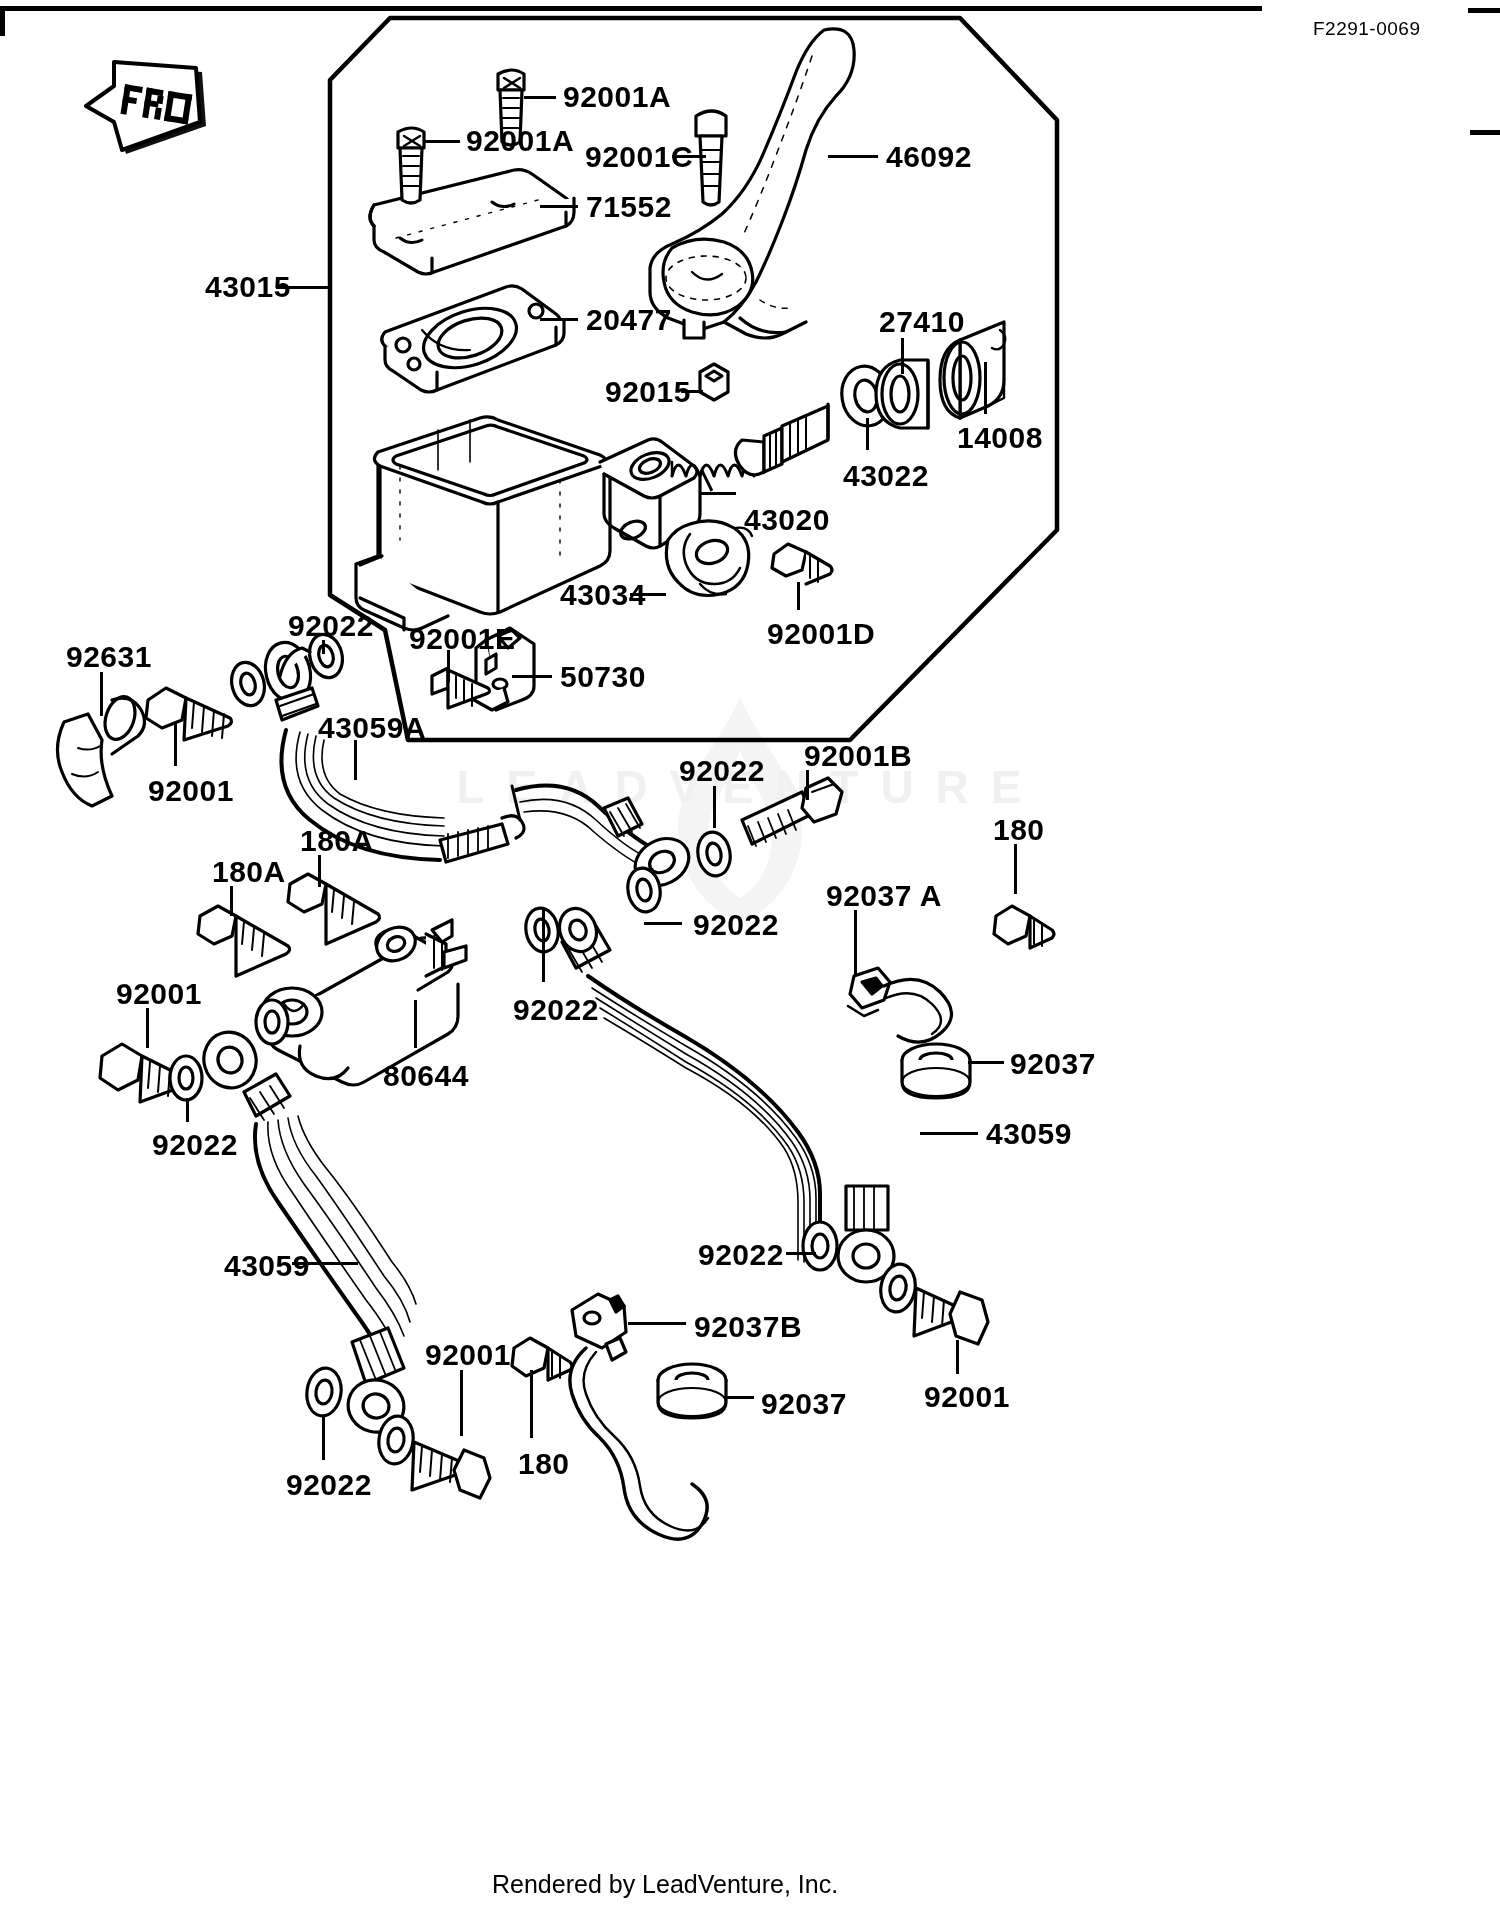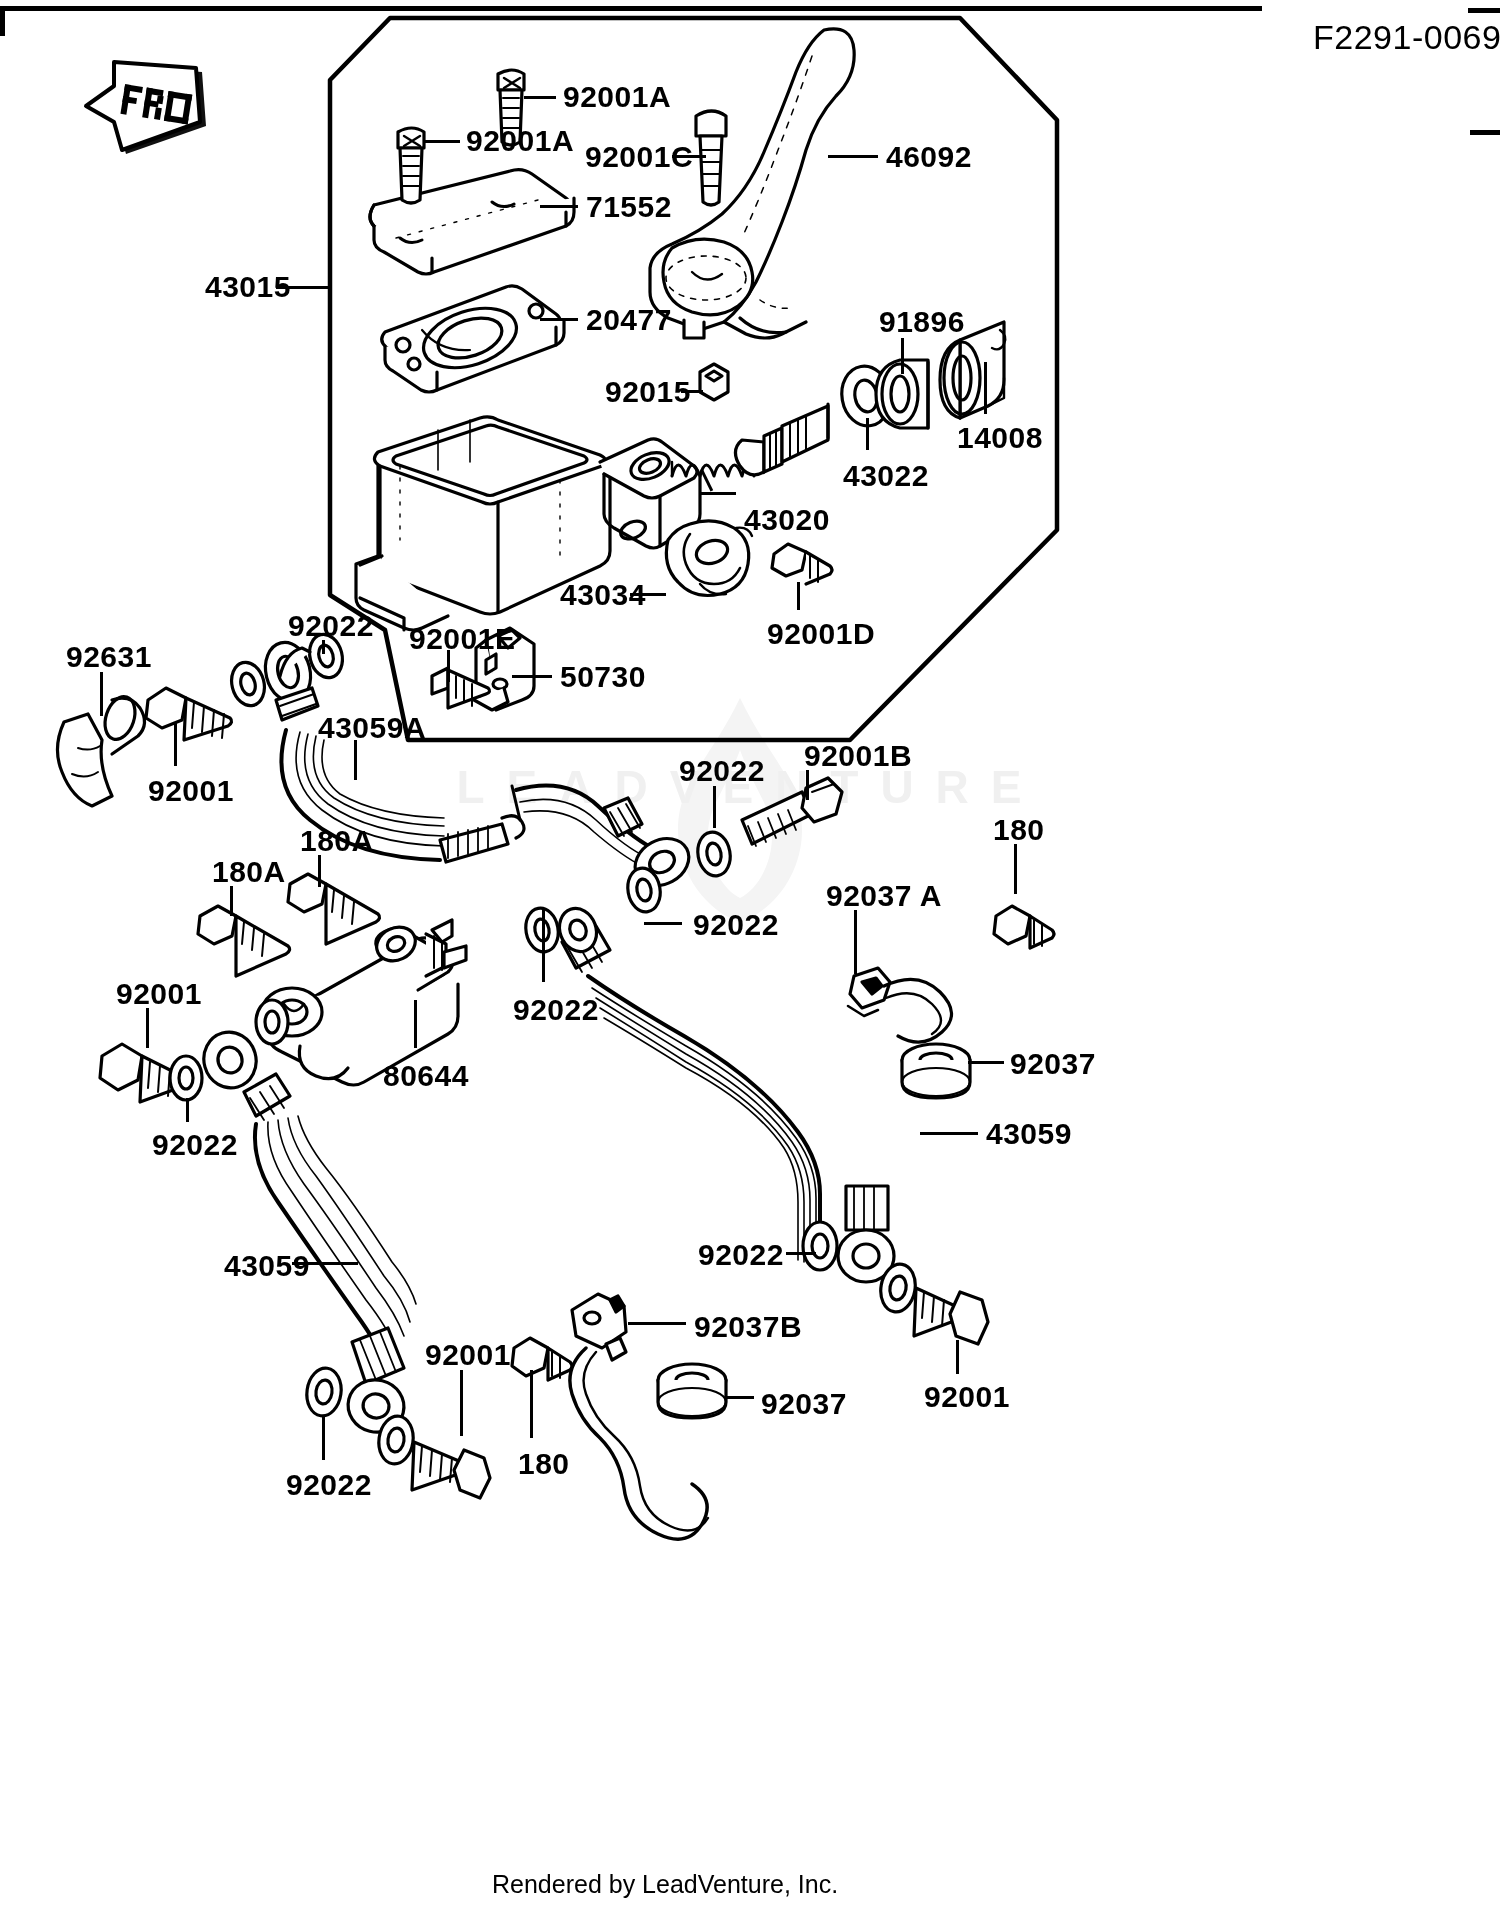--- a/index.html
+++ b/index.html
@@ -15,21 +15,21 @@
     position:absolute;
     font-size:30px;
     font-weight:700;
     letter-spacing:0.5px;
     white-space:nowrap;
     color:#000;
     font-family:"Liberation Sans","DejaVu Sans",sans-serif;
   }
   .doc-no{
     position:absolute;
-    font-size:34px;
+    font-size:19px;
     font-weight:400;
     letter-spacing:0.5px;
     white-space:nowrap;
     font-family:"Liberation Sans","DejaVu Sans",sans-serif;
   }
   .footer{
     position:absolute;
     font-size:25px;
     font-weight:400;
     white-space:nowrap;
@@ -544,21 +544,21 @@
   <div class="lead v" style="left:530px;top:1370px;height:68px;"></div>
   <div class="lead v" style="left:322px;top:1416px;height:44px;"></div>
 
   <div class="lbl" style="left:563px;top:80px;">92001A</div>
   <div class="lbl" style="left:466px;top:124px;">92001A</div>
   <div class="lbl" style="left:585px;top:140px;">92001C</div>
   <div class="lbl" style="left:886px;top:140px;">46092</div>
   <div class="lbl" style="left:586px;top:190px;">71552</div>
   <div class="lbl" style="left:205px;top:270px;text-align:right;">43015</div>
   <div class="lbl" style="left:586px;top:303px;">20477</div>
-  <div class="lbl" style="left:879px;top:305px;">91896</div>
+  <div class="lbl" style="left:879px;top:305px;">27410</div>
   <div class="lbl" style="left:605px;top:375px;">92015</div>
   <div class="lbl" style="left:957px;top:421px;">14008</div>
   <div class="lbl" style="left:843px;top:459px;">43022</div>
   <div class="lbl" style="left:744px;top:503px;">43020</div>
   <div class="lbl" style="left:560px;top:578px;">43034</div>
   <div class="lbl" style="left:767px;top:617px;">92001D</div>
   <div class="lbl" style="left:288px;top:609px;">92022</div>
   <div class="lbl" style="left:409px;top:622px;">92001E</div>
   <div class="lbl" style="left:560px;top:660px;">50730</div>
   <div class="lbl" style="left:66px;top:640px;">92631</div>

